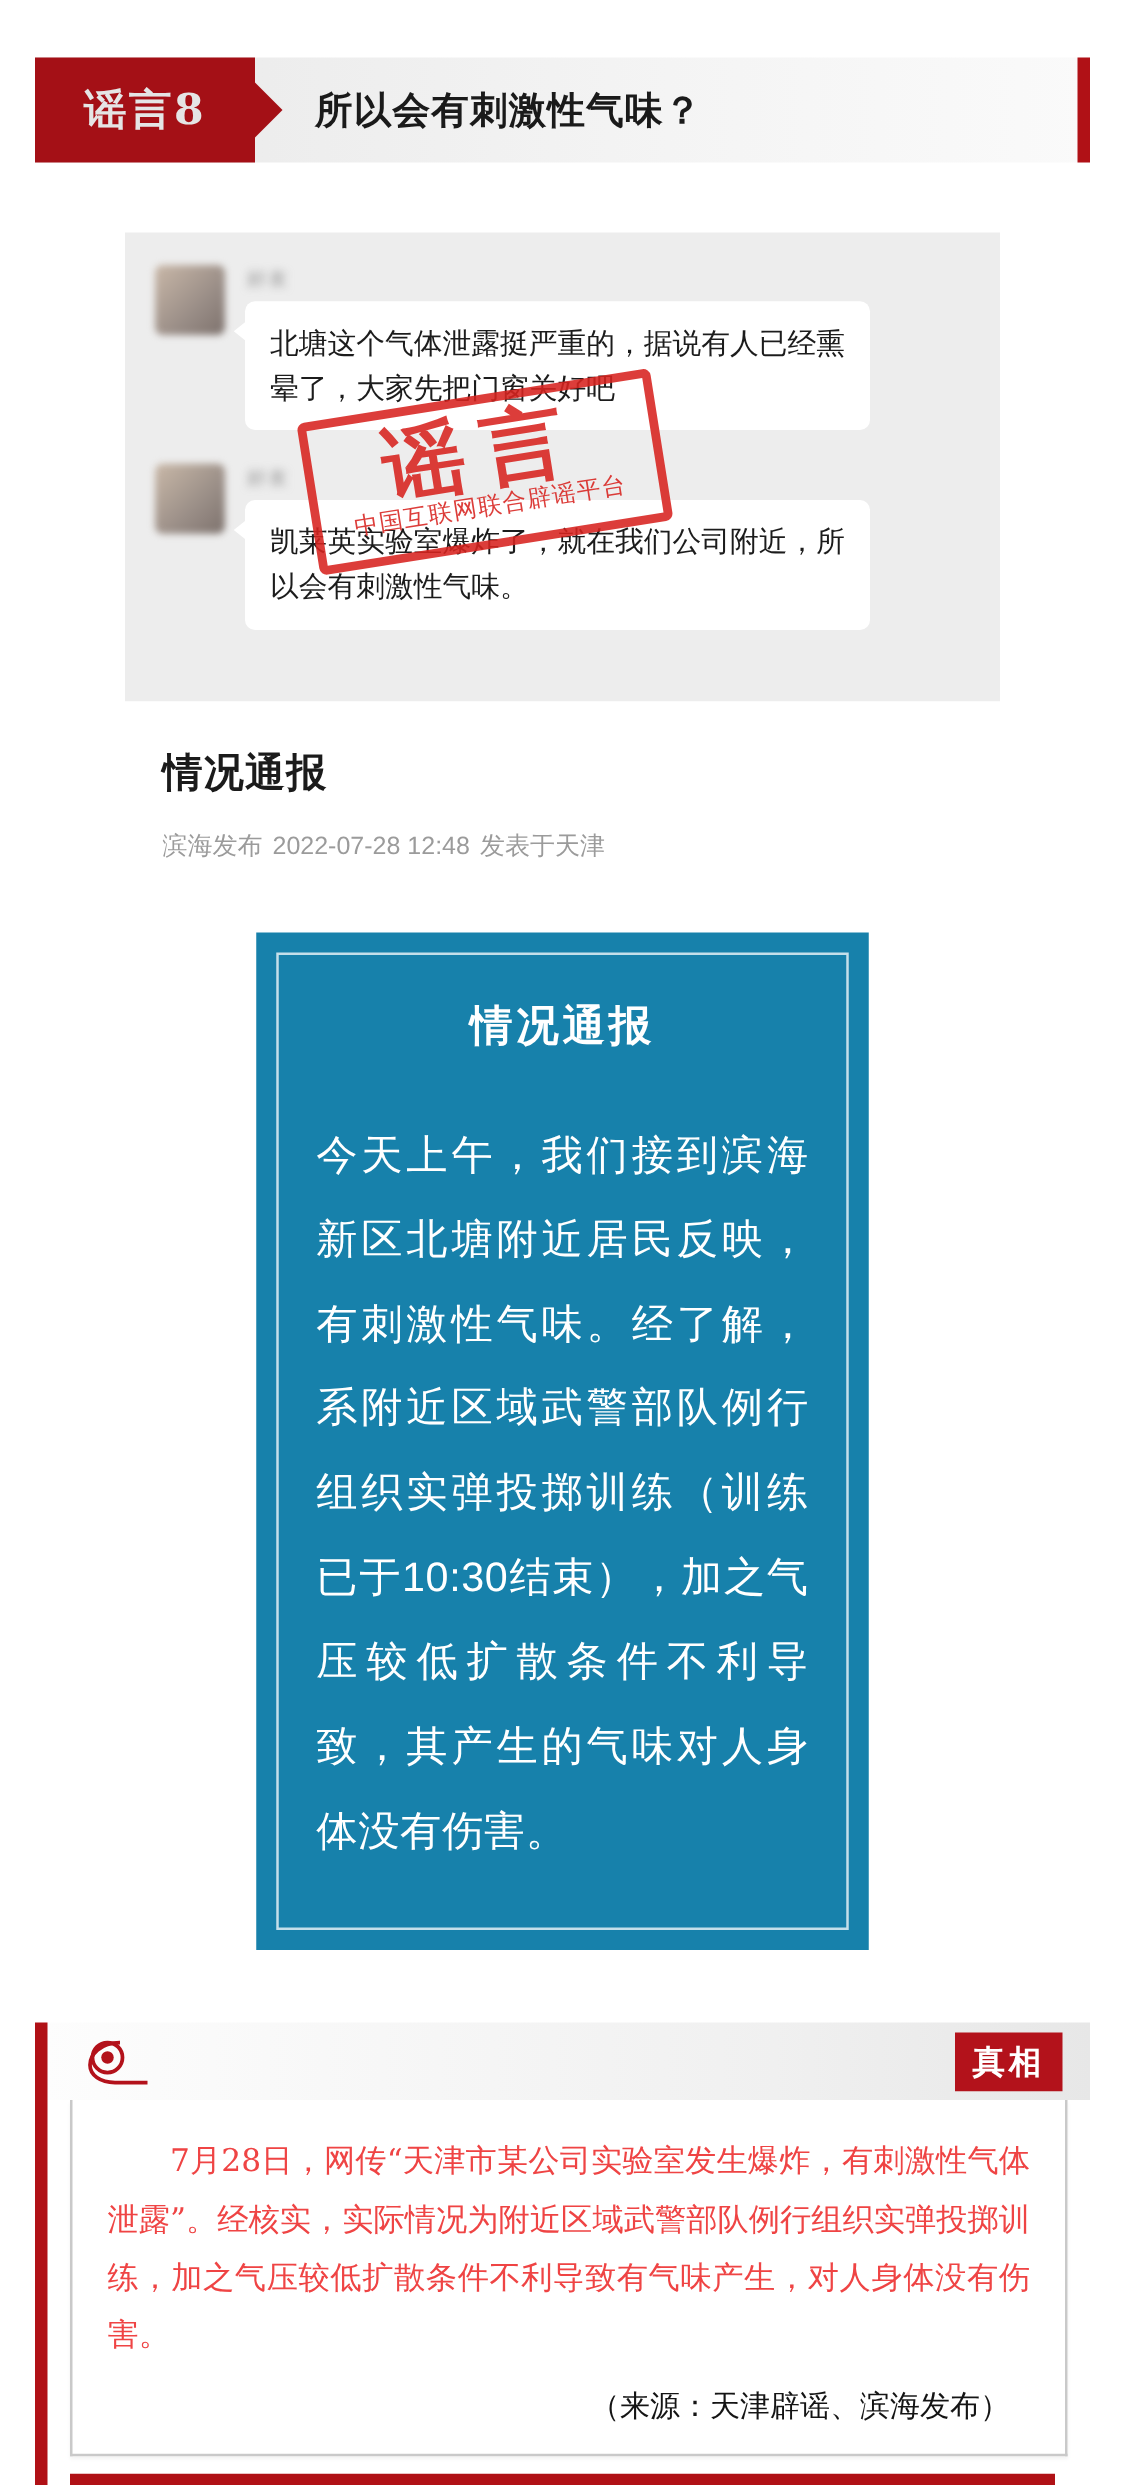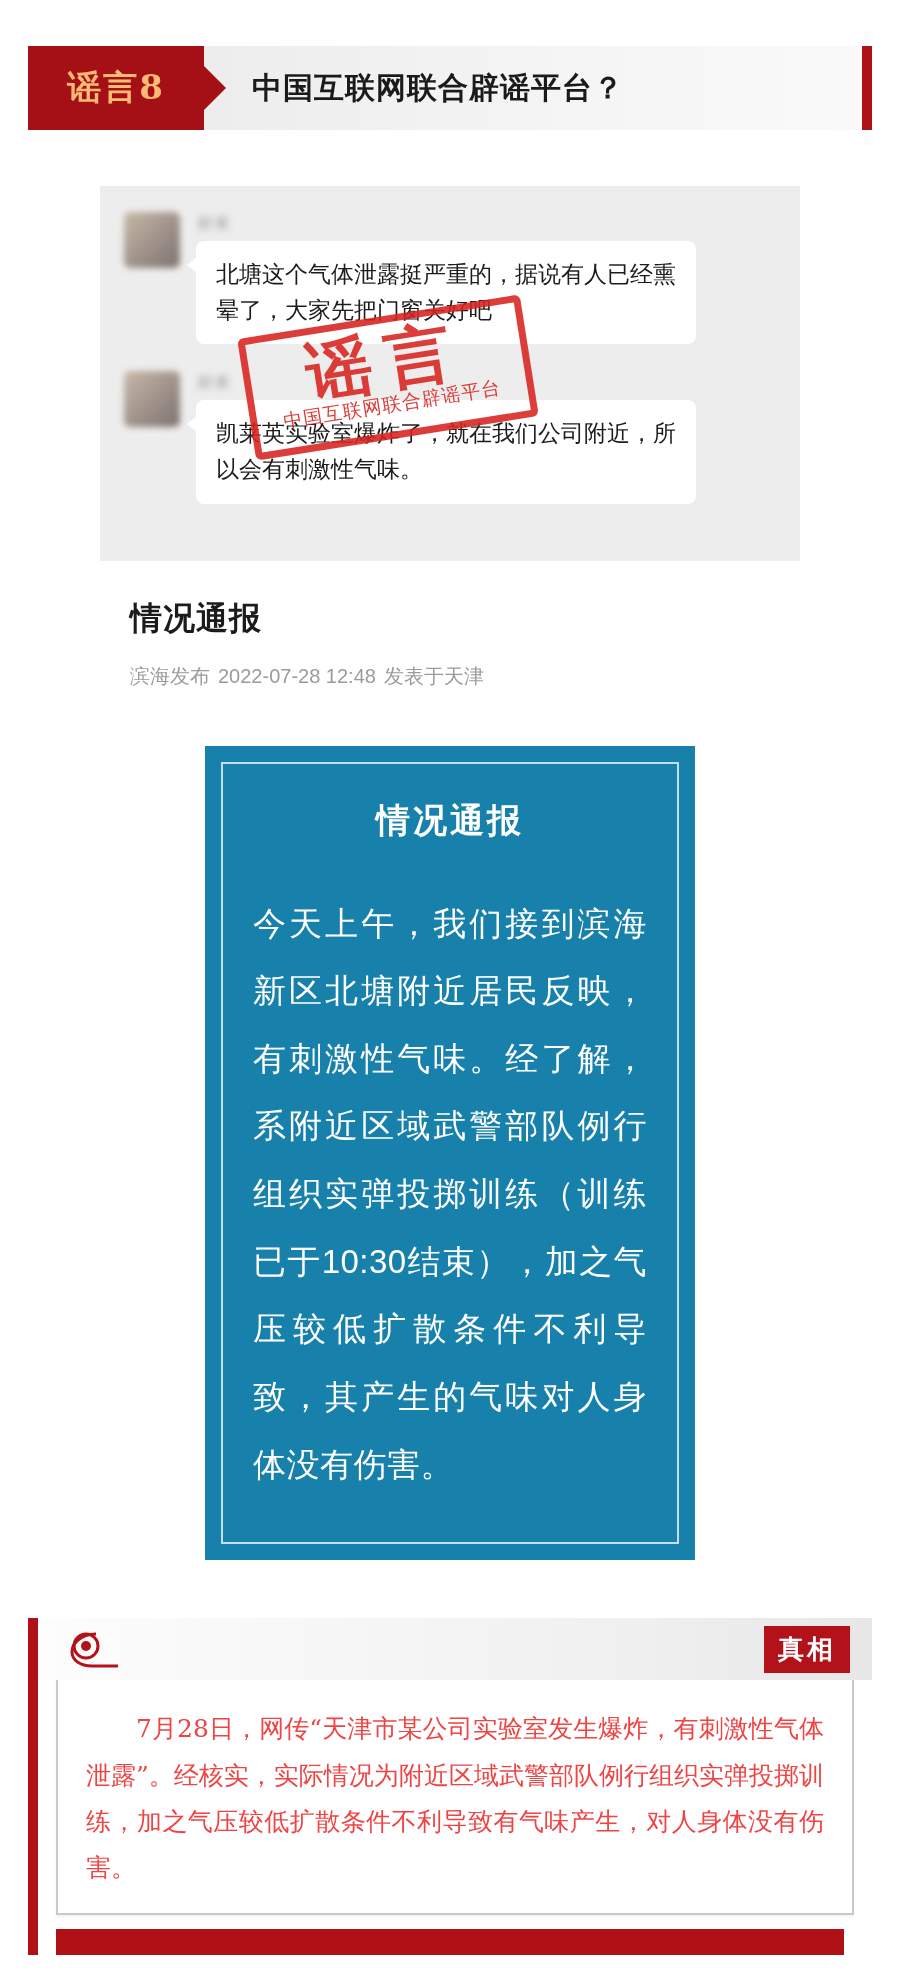--- a/index.html
+++ b/index.html
@@ -28,21 +28,21 @@
     position: absolute;
     right: 0;
     top: 0;
     bottom: 0;
     width: 10px;
     background: #b01116;
   }
   .rumor-tag {
     position: relative;
     background: #a41016;
-    color: #fdba74;
+    color: #e5e5e5;
     min-width: 176px;
     display: flex;
     align-items: center;
     justify-content: center;
     font-size: 34px;
     font-weight: bold;
     letter-spacing: 2px;
     font-family: "DejaVu Serif", "Liberation Serif", serif;
   }
   .rumor-tag .notch {
@@ -263,21 +263,21 @@
   }
 </style>
 </head>
 <body>
 
 <div class="header">
   <div class="rumor-tag">
     <span>谣言8</span>
     <span class="notch"></span>
   </div>
-  <div class="header-title">中国互联网联合辟谣平台？</div>
+  <div class="header-title">所以会有刺激性气味？</div>
   <div class="header-right-bar"></div>
 </div>
 
 <div class="chat-shot">
 
   <div class="chat-row">
     <div class="avatar"></div>
     <div class="bubble-wrap">
       <div class="sender-name">好友</div>
       <div class="bubble">北塘这个气体泄露挺严重的，据说有人已经熏晕了，大家先把门窗关好吧</div>
@@ -319,15 +319,16 @@
       <svg width="56" height="42" viewBox="0 0 56 42" aria-hidden="true">
         <path d="M30 6 C14 6 6 16 6 24 C6 32 14 38 26 38 L52 38" stroke="#b3121b" stroke-width="3" fill="none"></path>
         <circle cx="20" cy="18" r="12" stroke="#b3121b" stroke-width="3" fill="none"></circle>
         <circle cx="20" cy="18" r="5" fill="#b3121b"></circle>
       </svg>
     </span>
     <span class="truth-badge">真相</span>
   </div>
   <div class="truth-card">
     <div class="truth-text">7月28日，网传“天津市某公司实验室发生爆炸，有刺激性气体泄露”。经核实，实际情况为附近区域武警部队例行组织实弹投掷训练，加之气压较低扩散条件不利导致有气味产生，对人身体没有伤害。</div>
+    <div class="truth-source">（来源：天津辟谣、滨海发布）</div>
   </div>
   <div class="bottom-bar"></div>
 </div>
 
 </body></html>

